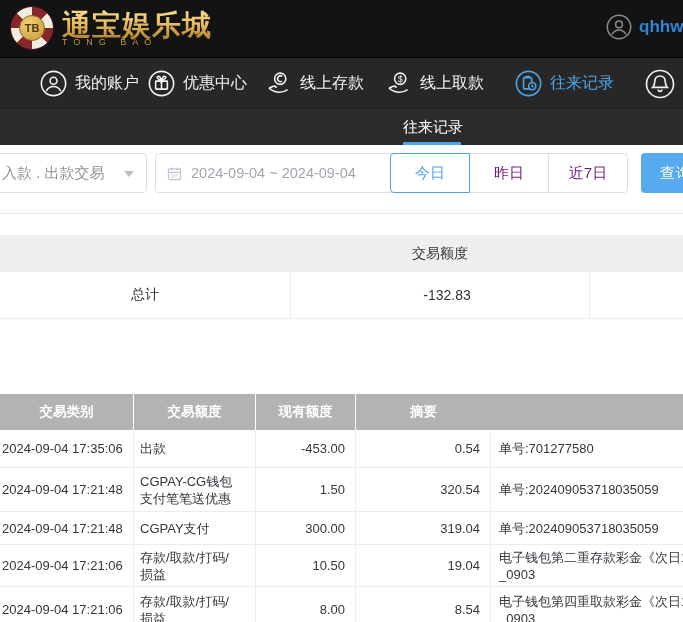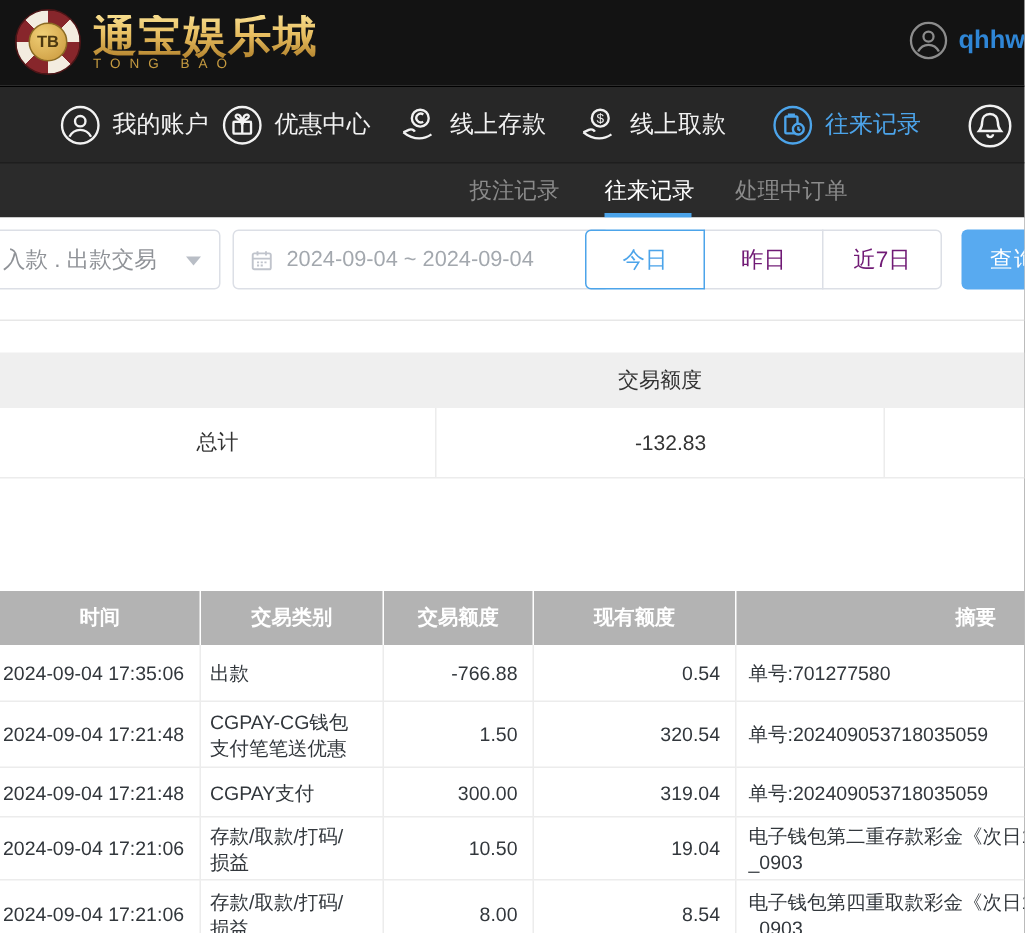--- a/index.html
+++ b/index.html
@@ -167,23 +167,21 @@
         <svg width="30" height="30" viewBox="0 0 24 24" fill="none" stroke="#f2f2f2" stroke-width="1.3">
           <circle cx="12" cy="12" r="10.8"></circle>
           <path d="M12 5.6c-2.7 0-4.2 1.9-4.2 4.4 0 3-1.1 3.9-1.7 4.7h11.8c-.6-.8-1.7-1.7-1.7-4.7 0-2.5-1.5-4.4-4.2-4.4z"></path>
           <path d="M10.6 16.4a1.5 1.5 0 003 0"></path>
         </svg>
       </span>
     </div>
   </nav>
 
   <div class="subnav">
-    <div class="tab" style="left:313px">投注记录</div>
     <div class="tab active" style="left:403px">往来记录</div>
-    <div class="tab" style="left:490px">处理中订单</div>
     <div class="tab-underline" style="left:403px;width:58px"></div>
   </div>
 
   <section class="filters">
     <div class="sel">
       <span class="sel-text">入款 . 出款交易</span>
       <span class="caret"></span>
     </div>
     <div class="datebox">
       <span class="nicon">
@@ -210,31 +208,30 @@
     </div>
     <div class="sum-row">
       <div>总计</div>
       <div class="mid">-132.83</div>
       <div></div>
     </div>
   </section>
 
   <section class="dtable">
     <div class="grid thead">
-      <div>时间</div>
       <div>交易类别</div>
       <div>交易额度</div>
       <div>现有额度</div>
       <div>摘要</div>
     </div>
 
     <div class="grid trow r1">
       <div class="c-time">2024-09-04 17:35:06</div>
       <div class="c-type">出款</div>
-      <div class="c-num">-766.88</div>
+      <div class="c-num">-453.00</div>
       <div class="c-num">0.54</div>
       <div class="c-sum">单号:701277580</div>
     </div>
     <div class="grid trow r2">
       <div class="c-time">2024-09-04 17:21:48</div>
       <div class="c-type">CGPAY-CG钱包
 支付笔笔送优惠</div>
       <div class="c-num">1.50</div>
       <div class="c-num">320.54</div>
       <div class="c-sum">单号:202409053718035059</div>

